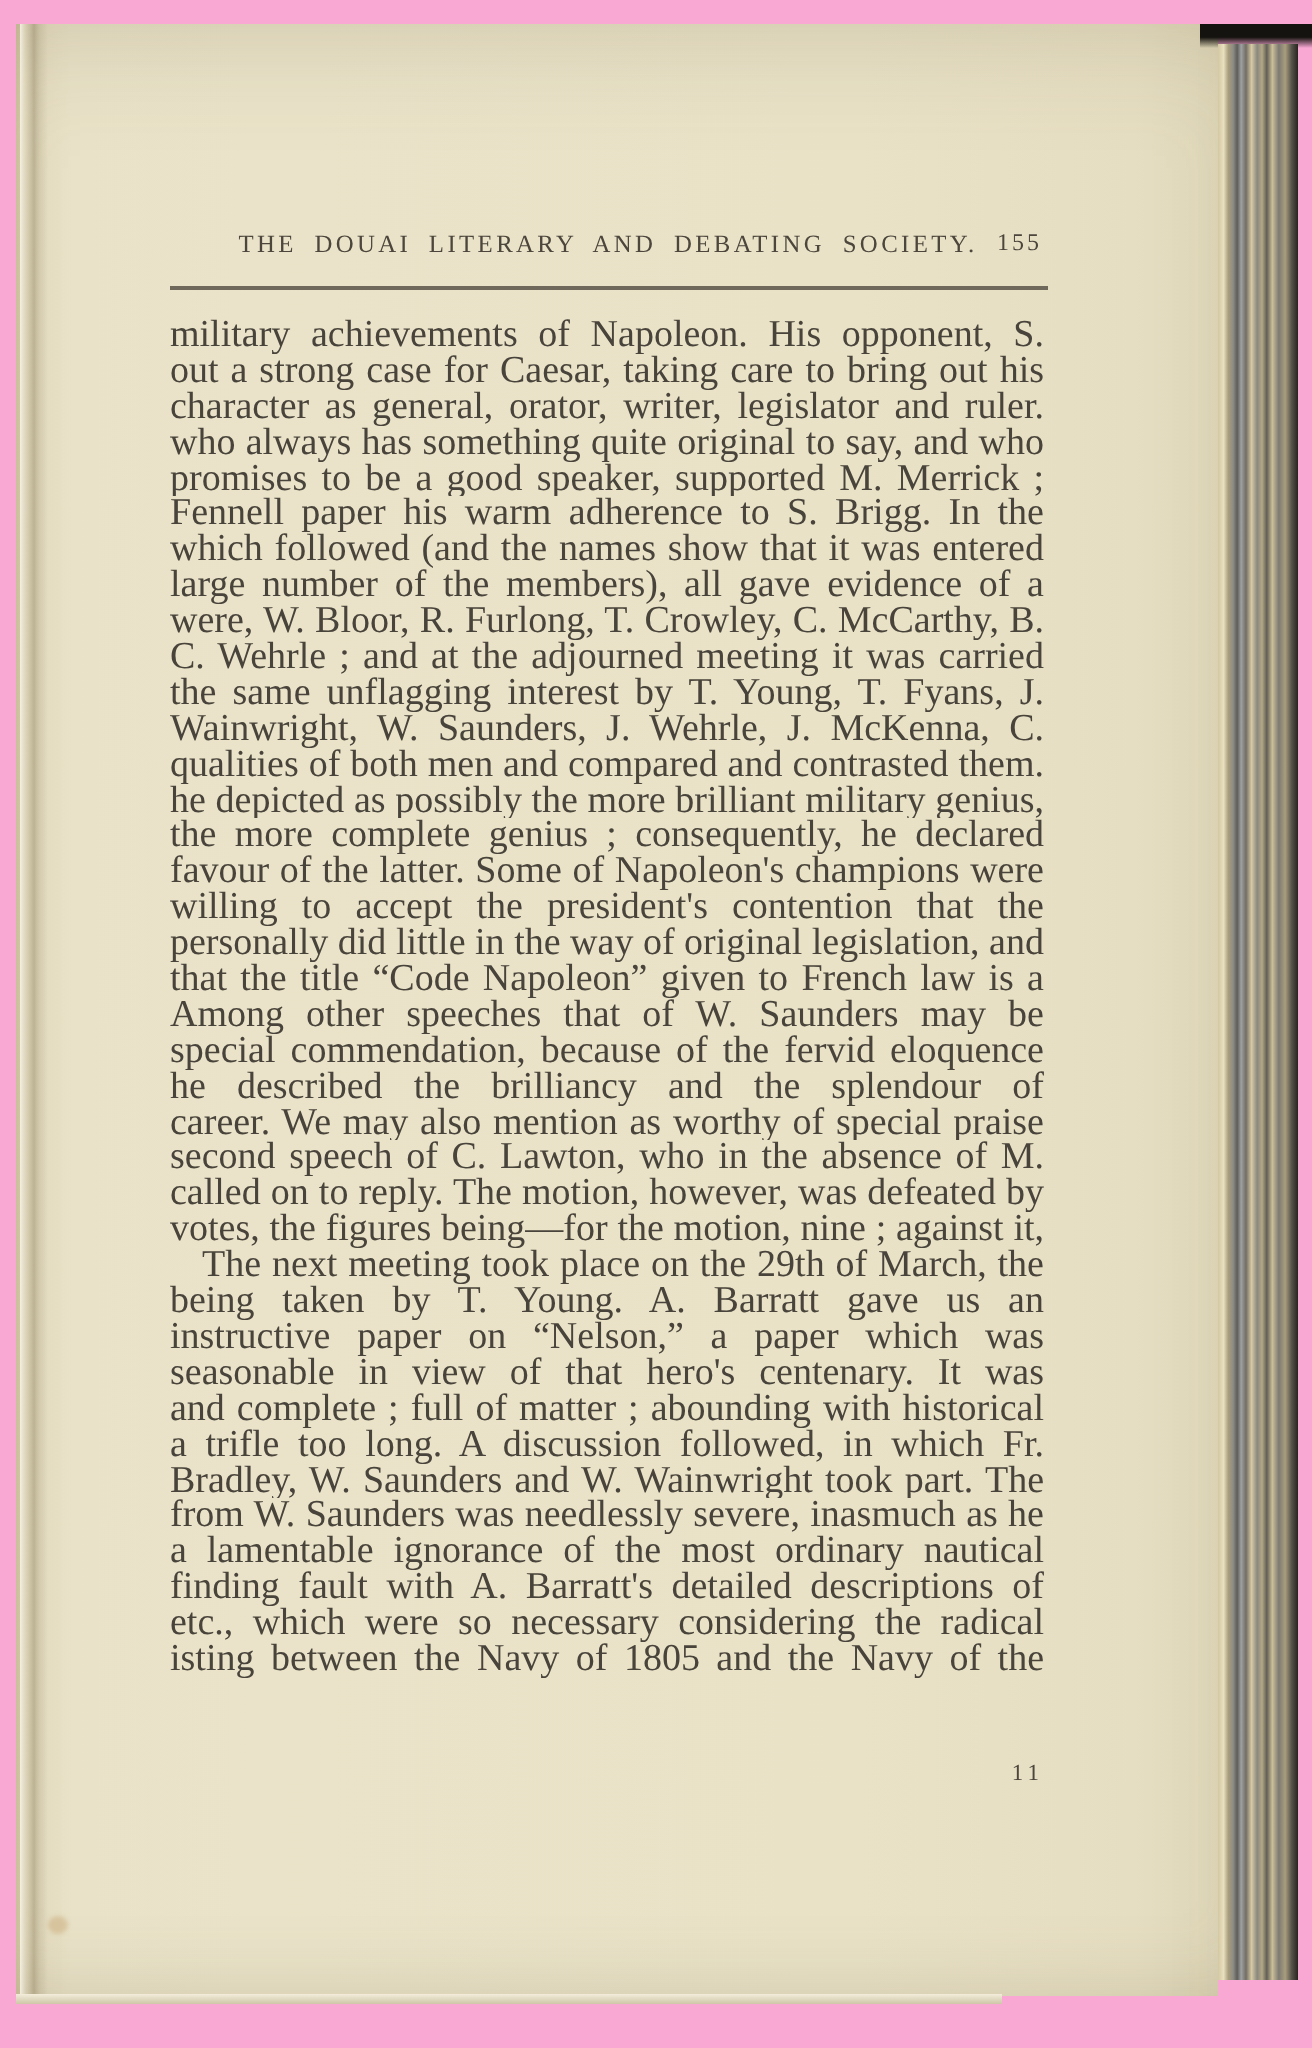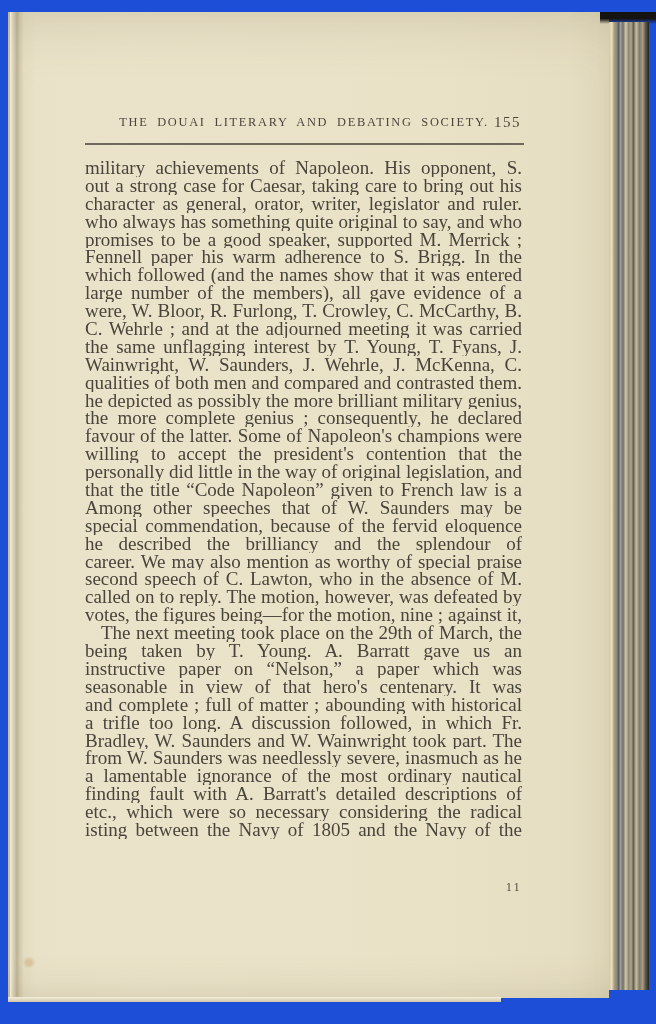--- a/index.html
+++ b/index.html
@@ -1,19 +1,19 @@
 <!DOCTYPE html>
 <html><head>
 <meta charset="utf-8">
 <style>
   * { margin:0; padding:0; box-sizing:border-box; }
   html,body { width:656px; height:1024px; overflow:hidden; }
   body { background:#15130f; font-family:"Liberation Serif", serif; }
 
-  .photo { position:relative; width:656px; height:1024px; background:#1d4ed8; }
+  .photo { position:relative; width:656px; height:1024px; background:#f9a8d4; }
 
   
   .page {
     position:absolute; left:8px; top:12px; width:601px; height:986px;
     background:linear-gradient(90deg,
       #cfc3a0 0px, #e4dcc0 10px, #e9e2c8 28px,
       #eae3c9 120px, #e9e2c7 420px, #e6dec2 560px, #dfd7b9 601px);
     box-shadow: inset 0 40px 60px -40px rgba(120,105,70,0.25),
                 inset 0 -30px 40px -30px rgba(120,105,70,0.22);
   }
@@ -44,21 +44,21 @@
     background:linear-gradient(180deg,#15130f 0%, #15130f 55%, rgba(21,19,15,0) 100%); }
 
   
   .running-head { position:absolute; left:77px; top:103px; width:438px; height:18px; }
   .head-title {
     position:absolute; left:0; width:100%; text-align:center;
     font-size:12.4px; letter-spacing:1.7px; word-spacing:4px; color:#4c463c;
   }
   .head-page {
     position:absolute; right:2px; top:-1px;
-    font-size:15px; letter-spacing:1.5px; color:#4c463c;text-align:center;
+    font-size:12px; letter-spacing:1.5px; color:#4c463c;text-align:center;
   }
   .rule { position:absolute; left:77px; top:131px; width:439px; height:1.6px;
     background:#6f695c; }
 
   
   .body-text {
     position:absolute; left:77px; top:147px; width:437px;
     font-size:19px; line-height:17.9px; color:#49443b;
   }
   .line {

